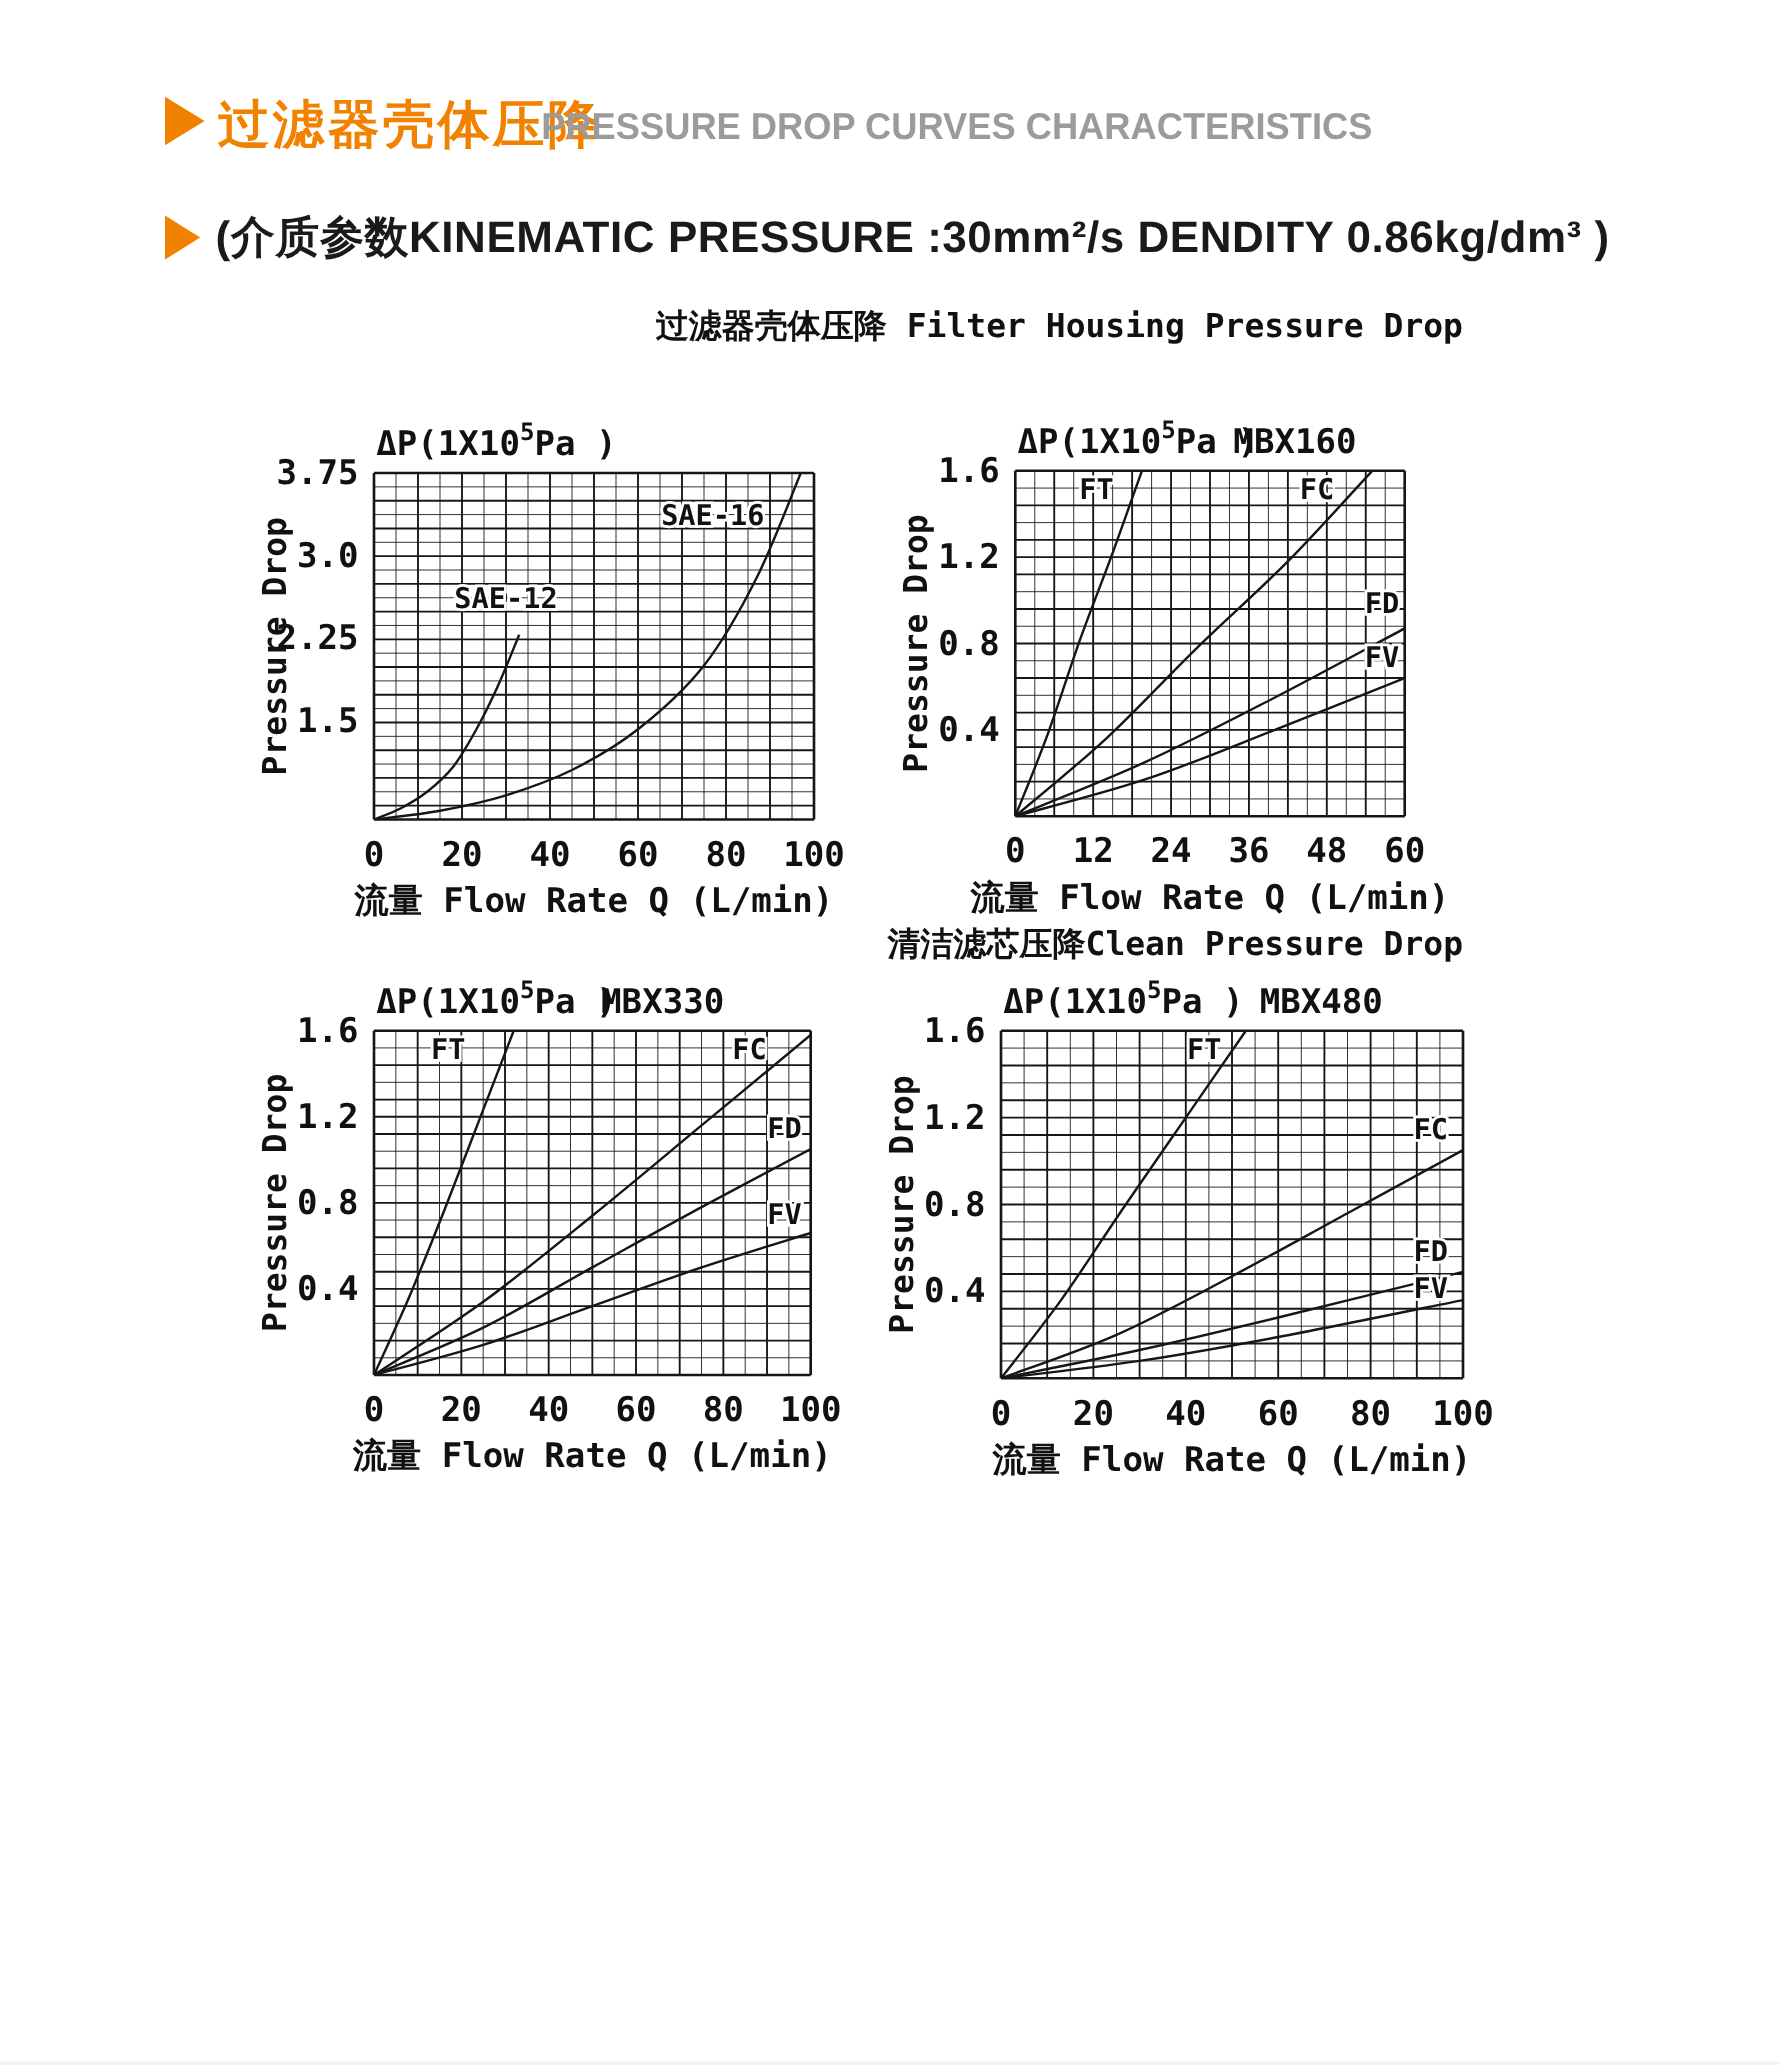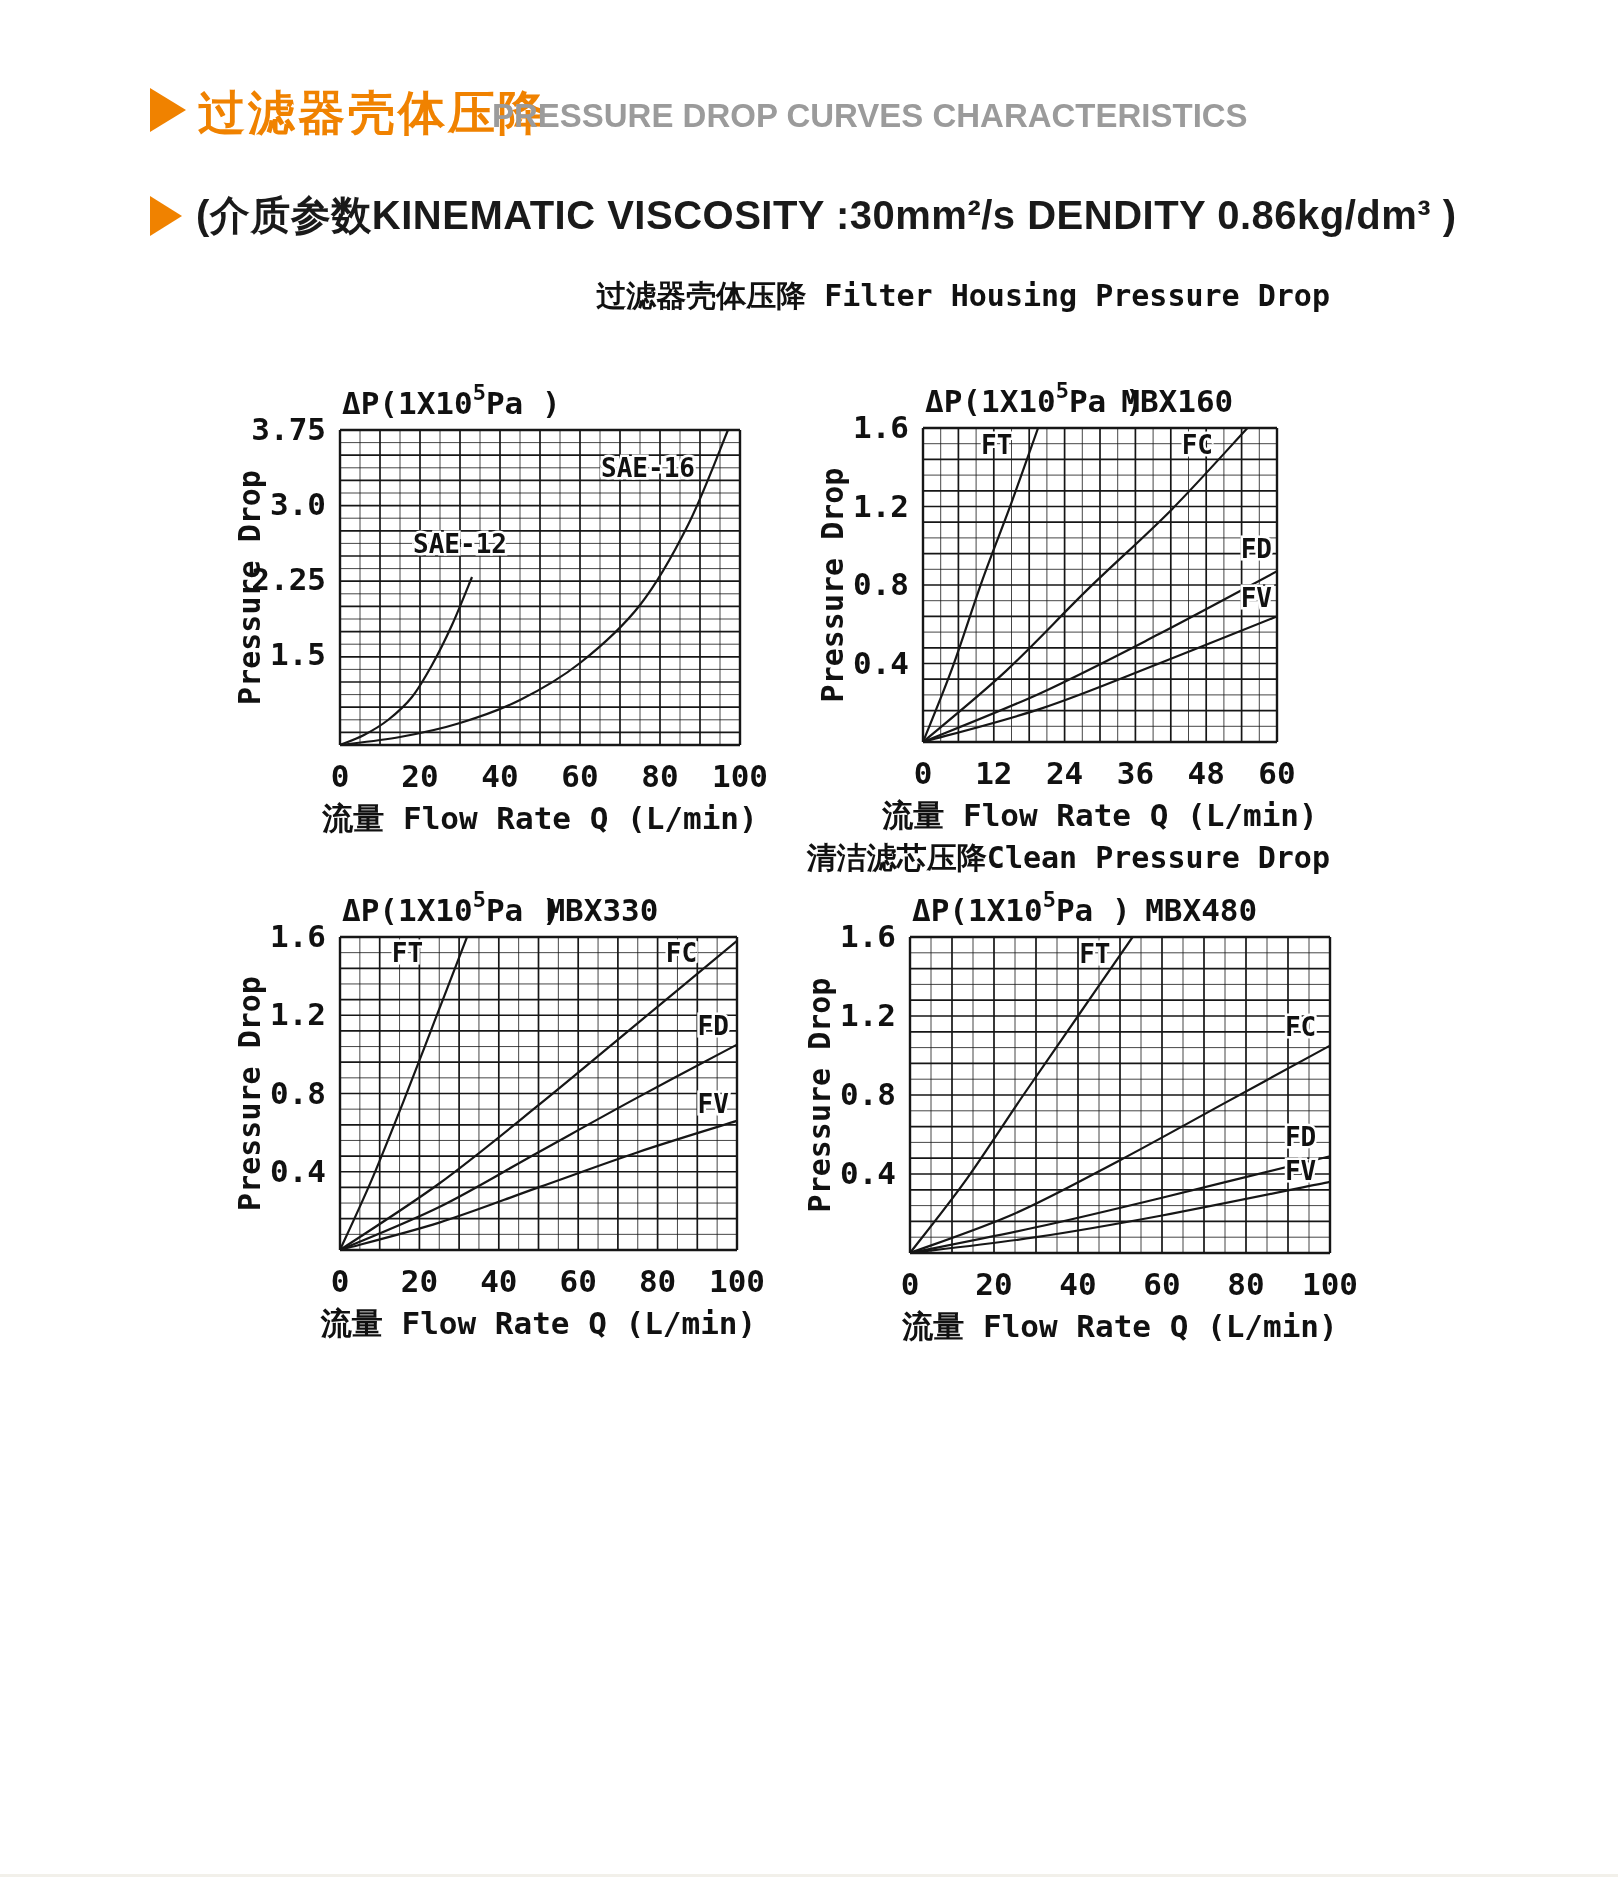--- a/index.html
+++ b/index.html
@@ -18,21 +18,21 @@
 </head>
 <body>
 
 <div class="page">
 
   <div class="tri" style="left:150px;top:88px;border-width:22px 0 22px 36px;border-color:transparent transparent transparent #F08200;"></div>
   <div class="hdr-cn" style="left:198px;top:82px;font-size:47px;color:#F08200;">过滤器壳体压降</div>
   <div class="hdr-en" style="left:492px;top:96px;font-size:34px;color:#9B9B9B;">PRESSURE DROP CURVES CHARACTERISTICS</div>
 
   <div class="tri" style="left:150px;top:196px;border-width:20px 0 20px 32px;border-color:transparent transparent transparent #F08200;"></div>
-  <div class="subtitle" style="left:196px;top:188px;font-size:40px;">(介质参数KINEMATIC VISCOSITY :30mm²/s DENDITY 0.86kg/dm³ )</div>
+  <div class="subtitle" style="left:196px;top:188px;font-size:40px;">(介质参数KINEMATIC PRESSURE :30mm²/s DENDITY 0.86kg/dm³ )</div>
 
   <div class="sec-title" style="left:150px;top:276px;width:1180px;font-size:30px;">过滤器壳体压降 Filter Housing Pressure Drop</div>
   <div class="sec-title" style="left:150px;top:838px;width:1180px;font-size:30px;">清洁滤芯压降Clean Pressure Drop</div>
 
   <div id="charts">
       <div class="chart-wrap" style="left: 225px; top: 350px; width: 570px; height: 495px;"><svg viewBox="0 0 570 495" width="570" height="495">
           <defs>
             <clipPath id="clip0">
               <rect x="115" y="80" width="400" height="315"></rect>
             </clipPath>

